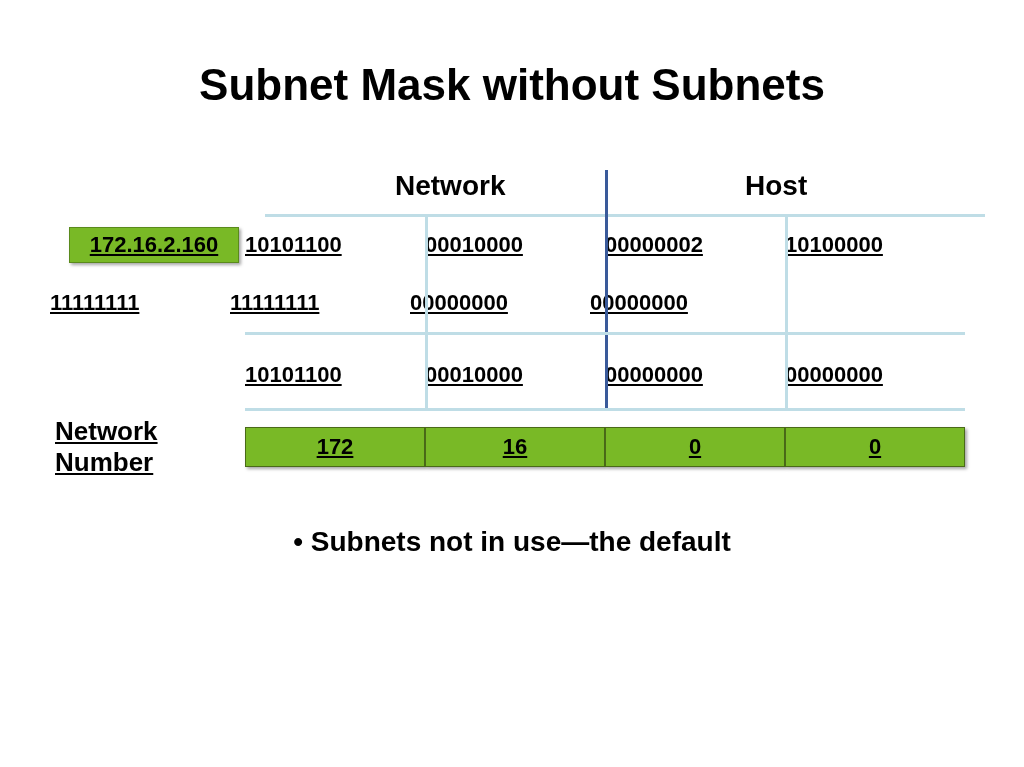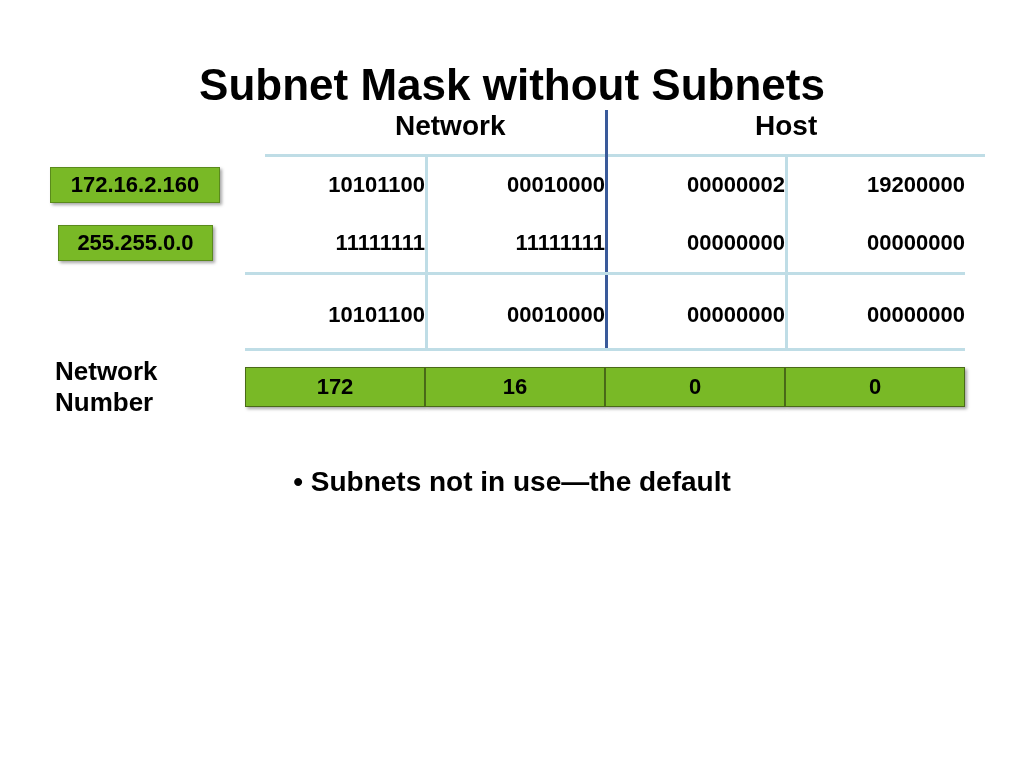--- a/index.html
+++ b/index.html
@@ -15,20 +15,21 @@
     width: 100%;
     height: 100%;
     padding: 20px 30px;
   }
   .title {
     text-align: center;
     font-size: 44px;
     font-weight: bold;
     color: #000;
     margin-top: 40px;
+    margin-bottom: 60px;
   }
   .hdr-row {
     position: relative;
     height: 46px;
     margin-left: 215px;
     width: 720px;
   }
   .hdr-label {
     position: absolute;
     font-size: 28px;
@@ -40,48 +41,50 @@
     top: 44px;
     left: 0;
     width: 720px;
     height: 3px;
     background: #bfdde6;
   }
   .grid-wrap {
     position: relative;
     margin-left: 20px;
     width: 940px;
+    text-decoration: underline;
   }
   .row {
     display: flex;
     align-items: center;
     height: 58px;
   }
   .label-col {
     width: 195px;
     display: flex;
     align-items: center;
   }
   .green-chip {
     background: #79b926;
     border: 1px solid #5a8a1c;
     box-shadow: 2px 2px 3px rgba(0,0,0,0.35);
     padding: 4px 12px;
     font-size: 22px;
     font-weight: bold;
     color: #000;
     text-align: center;
+    margin-left: 19px;
   }
   .cells {
     display: flex;
     width: 720px;
   }
   .cell {
     width: 180px;
-    text-align: right;
+    text-align: left;
     font-size: 22px;
     font-weight: bold;
     color: #000;
   }
   .hline {
     position: absolute;
     left: 195px;
     width: 720px;
     height: 3px;
     background: #bfdde6;
@@ -137,44 +140,41 @@
 <body>
 
 <div class="slide">
 
   <h1 class="title">Subnet Mask without Subnets</h1>
 
   <div class="grid-wrap">
 
     <div class="hdr-row">
       <div class="hdr-label" style="left:130px;">Network</div>
-      <div class="hdr-label" style="left:490px;">Host</div>
+      <div class="hdr-label" style="left:480px;">Host</div>
       <div class="sep-top"></div>
     </div>
 
     <div class="vline" style="left:375px; top:46px; height:192px;"></div>
     <div class="vline-center" style="left:555px; top:0px; height:238px;"></div>
     <div class="vline" style="left:735px; top:46px; height:192px;"></div>
 
     <div class="row">
       <div class="label-col">
         <div class="green-chip" style="width:170px;">172.16.2.160</div>
       </div>
       <div class="cells">
         <div class="cell">10101100</div>
         <div class="cell">00010000</div>
         <div class="cell">00000002</div>
-        <div class="cell">19200000</div>
+        <div class="cell">10100000</div>
       </div>
     </div>
 
     <div class="row">
-      <div class="label-col">
-        <div class="green-chip" style="width:155px; margin-left:8px;">255.255.0.0</div>
-      </div>
       <div class="cells">
         <div class="cell">11111111</div>
         <div class="cell">11111111</div>
         <div class="cell">00000000</div>
         <div class="cell">00000000</div>
       </div>
     </div>
 
     <div class="hline" style="top:162px;"></div>
 

